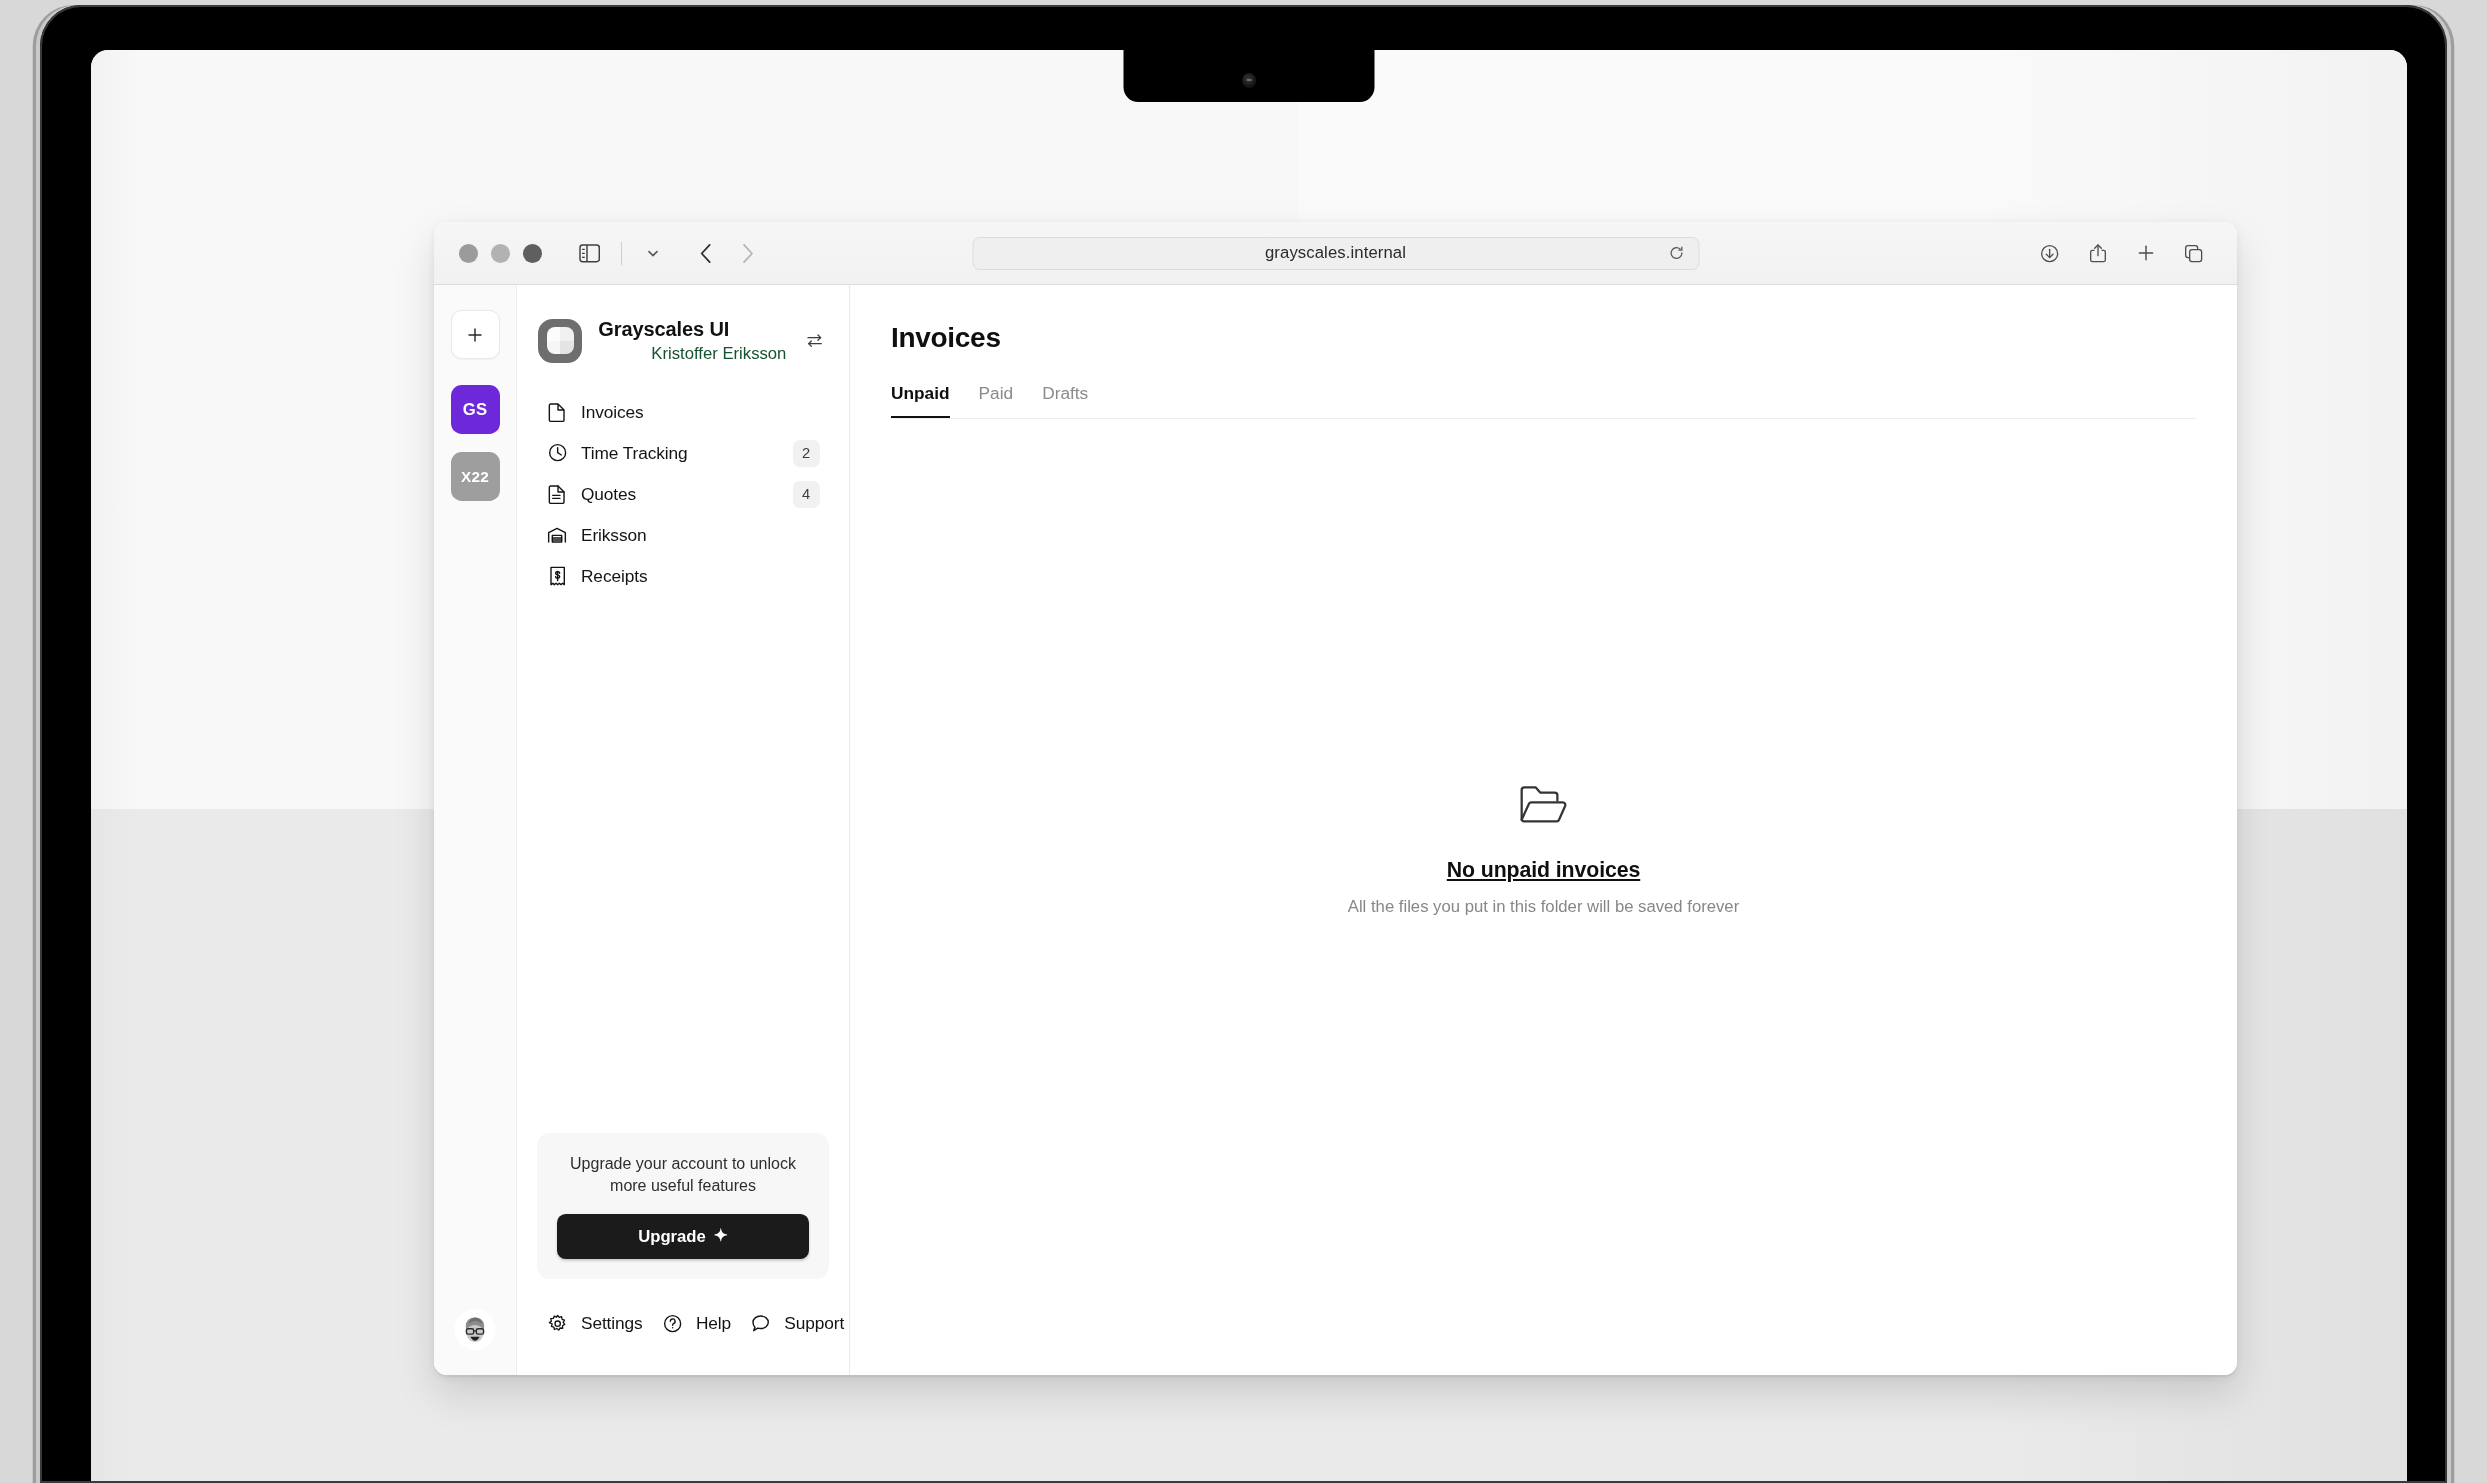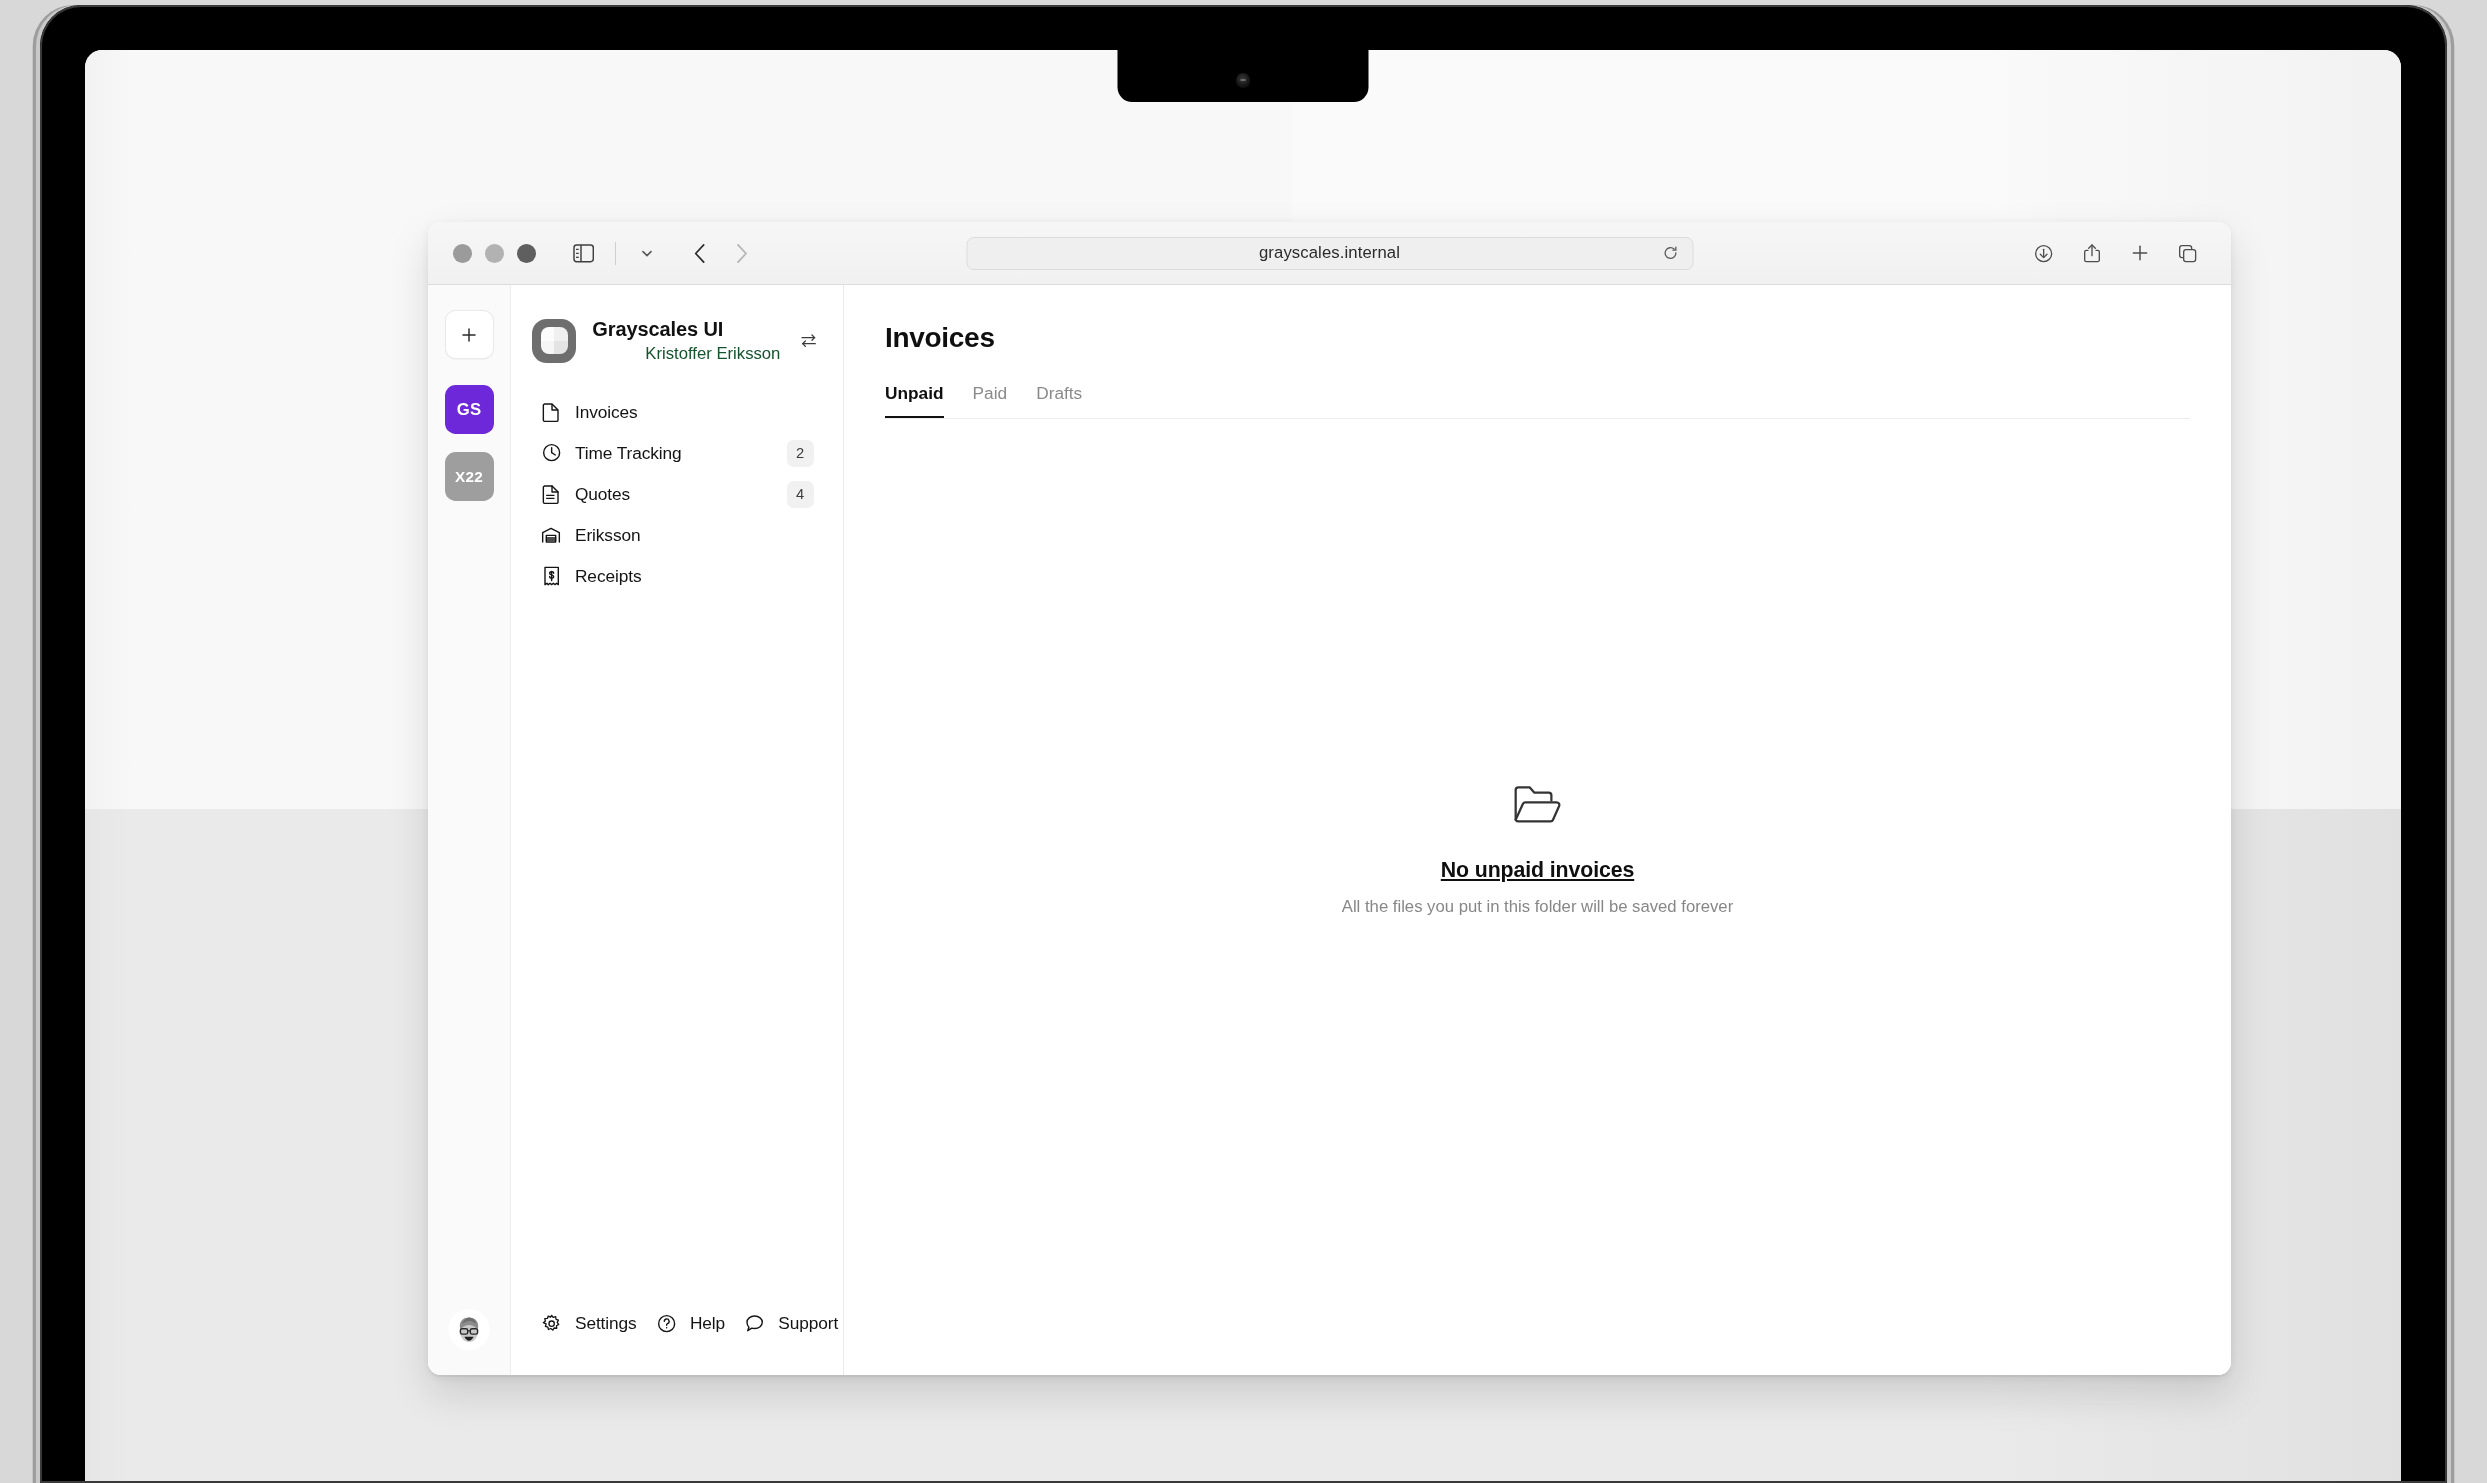--- a/index.html
+++ b/index.html
@@ -28,21 +28,21 @@
     inset: 0;
     border-radius: 41px 41px 0 0;
     box-shadow: inset 0 0 0 2px #3a3a3a;
     pointer-events: none;
     z-index: 60;
   }
 
   
   #screen {
     position: absolute;
-    left: 45px; top: 45px;
+    left: 51px; top: 45px;
     width: 2316px; height: 1433px;
     border-radius: 17.3px 17.3px 0 0;
     overflow: hidden;
     background: #f7f7f7;
   }
   #wall-top {
     position: absolute; left: 0; top: 0;
     width: 100%; height: 759px;
     background: linear-gradient(to right, #f2f2f2 0px, #f8f8f8 47px, #f8f8f8 82%, #f1f1f1 94%, #ededed 100%);
   }
@@ -507,20 +507,27 @@
                   <line x1="13" y1="8" x2="13" y2="22"></line>
                   <path d="M16 11c0-1.4-1.4-2.4-3-2.4s-3 1-3 2.4 1.4 2 3 2.4 3 1 3 2.4-1.4 2.4-3 2.4-3-1-3-2.4"></path>
                 </svg>
               </span>
               <span class="nav-label">Receipts</span>
             </div>
           </div>
 
           <div id="sidebar-spacer"></div>
 
+          <div id="upgrade-card">
+            <div id="upgrade-text">Upgrade your account to unlock more useful features</div>
+            <div id="upgrade-button">
+              <span>Upgrade</span>
+              <span id="upgrade-sparkle">✦</span>
+            </div>
+          </div>
 
           <div id="footer-list">
             <div class="nav-item">
               <span class="nav-icon">
                 <svg width="19.3" height="19.3" viewBox="0 0 29 29" fill="none" stroke="#141414" stroke-width="2" stroke-linejoin="round">
                   <circle cx="14.5" cy="14.5" r="4"></circle>
                   <path d="M14.5 2l2.3 3.1 3.7-1 .6 3.8 3.6 1.3-1.9 3.4 2.3 3.1-3.3 1.9.3 3.8-3.8-.4-2.1 3.2-3-2.4-3.5 1.5-.9-3.7-3.7-.9 1.1-3.7L2 13.1l3-2.4-.8-3.7 3.8-.3 1.4-3.6 3.4 1.7z"></path>
                 </svg>
               </span>
               <span class="nav-label">Settings</span>

